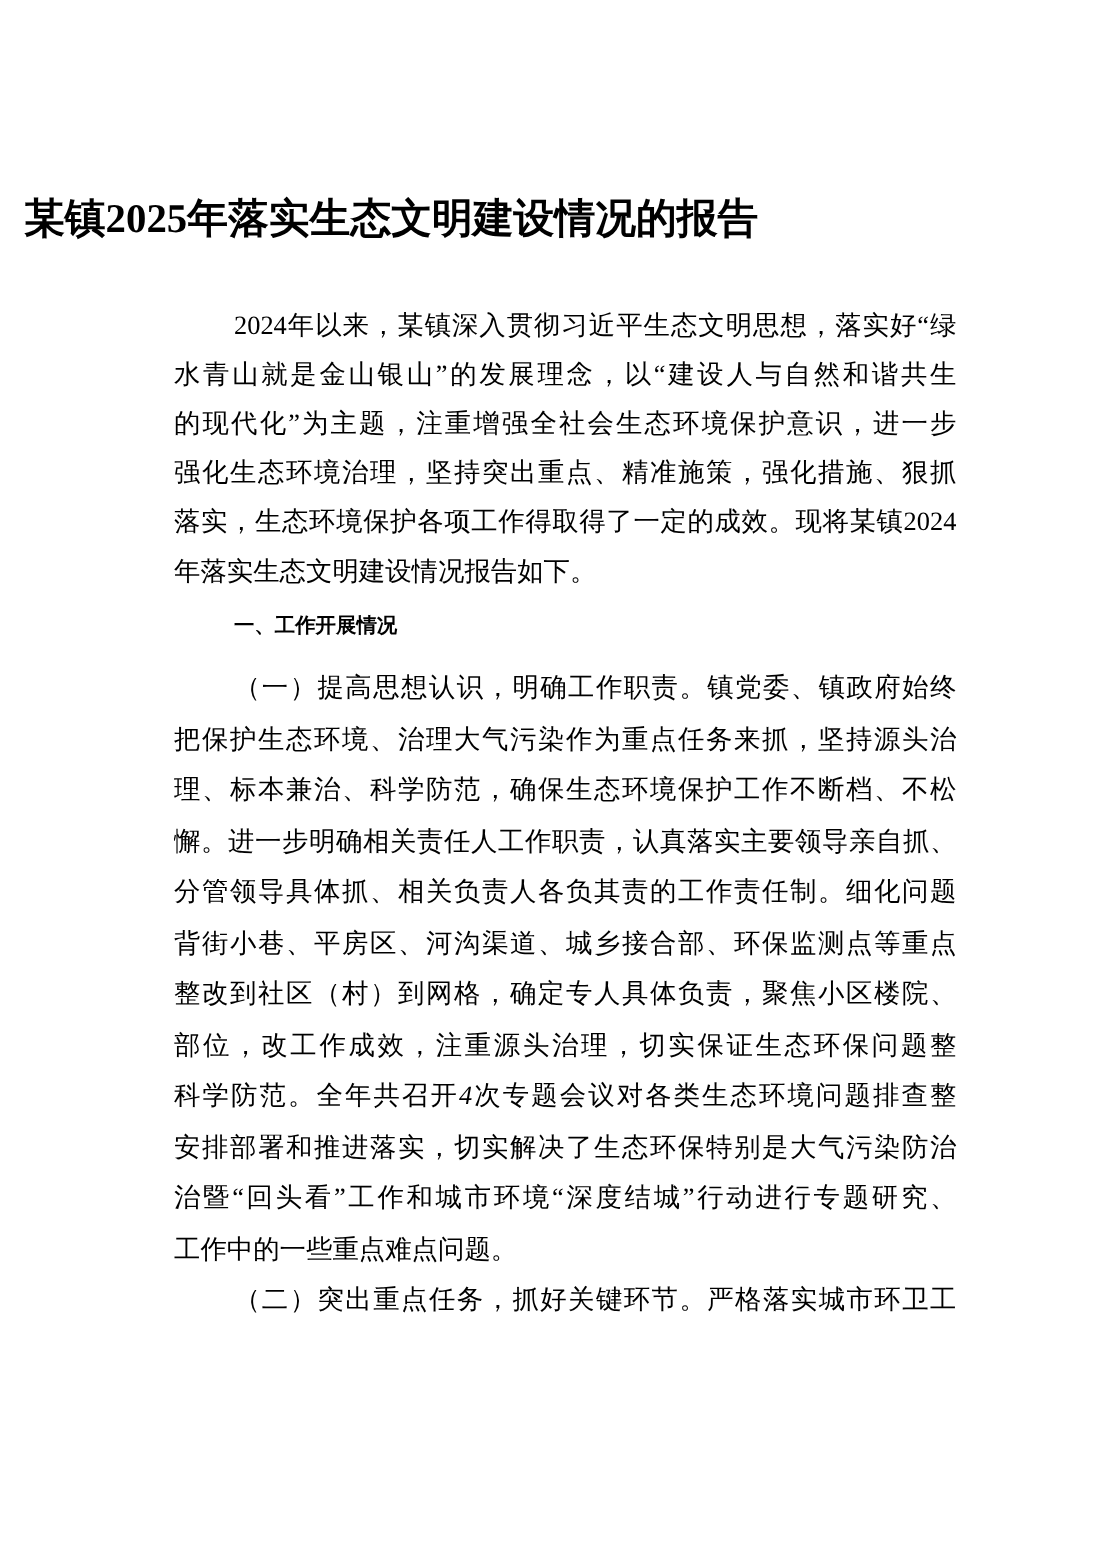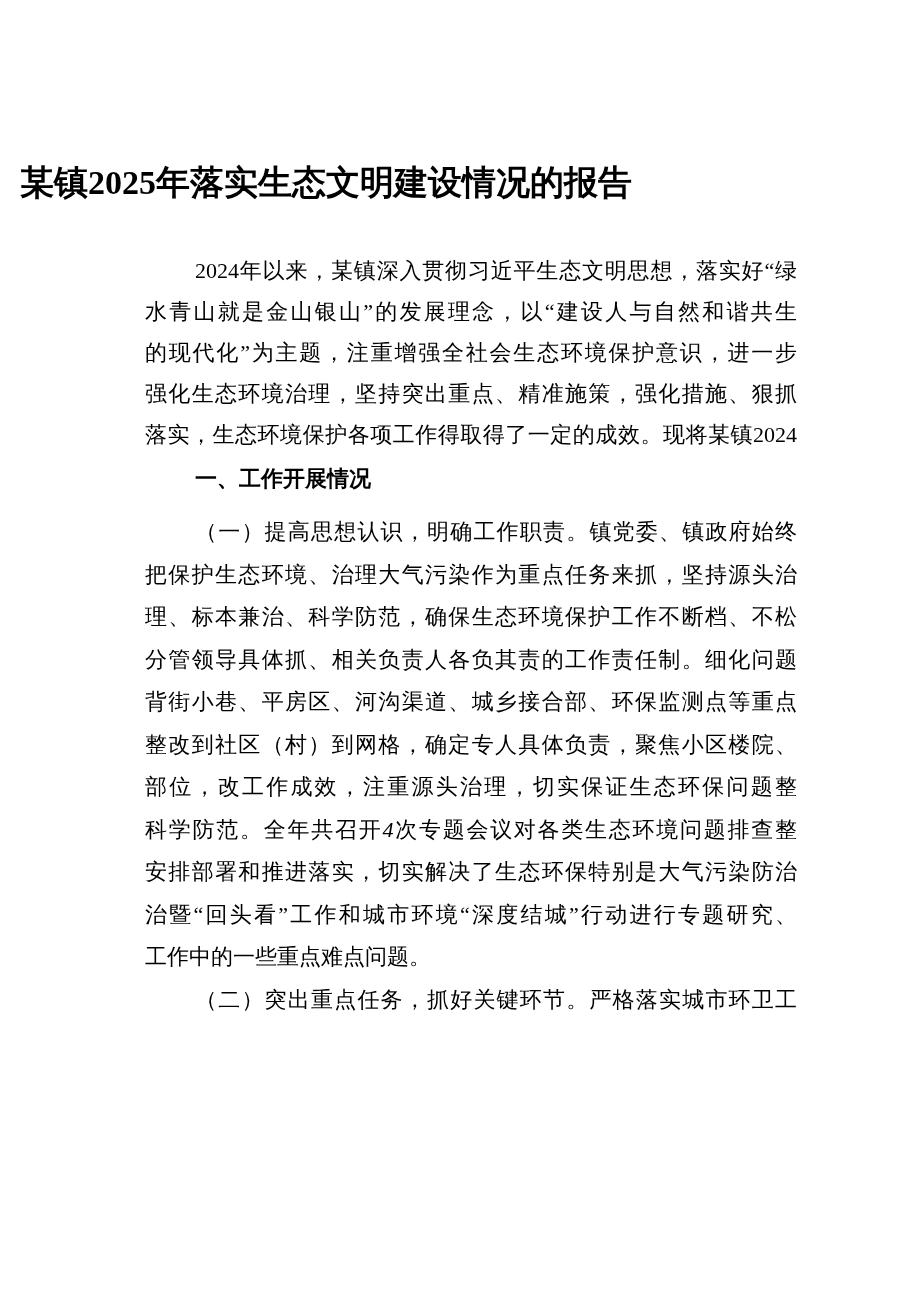--- a/index.html
+++ b/index.html
@@ -48,48 +48,50 @@
   .para-intro .line {
     height: 41px;
     line-height: 41px;
   }
   .line.indent { text-indent: 50px; }
   .line.no-justify { text-align-last: left; }
   .heading {
     margin: 5px 0 0 0;
     height: 42px;
     line-height: 42px;
-    font-size: 22px;
+    font-size: 17px;
     font-weight: bold;
-    font-family: Liberation Mono, monospace;
+    font-family: Liberation Sans, sans-serif;
     text-indent: 50px;
   }
   .para-intro { margin-top: 250px; }
   .para-s1 { margin-top: 9px; }
   .para-s2 { margin-top: 0; }
   .seg-italic { font-style: italic; }
 </style>
 </head>
 <body>
 
 <div class="page">
   <h1 class="doc-title">某镇2025年落实生态文明建设情况的报告</h1>
   <div class="doc-column" id="doc-column">
       <div class="paragraph para-intro">
         <div class="line indent">2024年以来，某镇深入贯彻习近平生态文明思想，落实好“绿</div>
         <div class="line">水青山就是金山银山”的发展理念，以“建设人与自然和谐共生</div>
         <div class="line">的现代化”为主题，注重增强全社会生态环境保护意识，进一步</div>
         <div class="line">强化生态环境治理，坚持突出重点、精准施策，强化措施、狠抓</div>
         <div class="line">落实，生态环境保护各项工作得取得了一定的成效。现将某镇2024</div>
+        <div class="line no-justify">年落实生态文明建设情况报告如下。</div>
       </div>
       <div class="heading">一、工作开展情况</div>
       <div class="paragraph para-s1">
         <div class="line indent">（一）提高思想认识，明确工作职责。镇党委、镇政府始终</div>
         <div class="line">把保护生态环境、治理大气污染作为重点任务来抓，坚持源头治</div>
         <div class="line">理、标本兼治、科学防范，确保生态环境保护工作不断档、不松</div>
+        <div class="line">懈。进一步明确相关责任人工作职责，认真落实主要领导亲自抓、</div>
         <div class="line">分管领导具体抓、相关负责人各负其责的工作责任制。细化问题</div>
         <div class="line">背街小巷、平房区、河沟渠道、城乡接合部、环保监测点等重点</div>
         <div class="line">整改到社区（村）到网格，确定专人具体负责，聚焦小区楼院、</div>
         <div class="line">部位，改工作成效，注重源头治理，切实保证生态环保问题整</div>
         <div class="line"><span>科学防范。全年共召开</span><span class="seg-italic">4</span><span>次专题会议对各类生态环境问题排查整</span></div>
         <div class="line">安排部署和推进落实，切实解决了生态环保特别是大气污染防治</div>
         <div class="line">治暨“回头看”工作和城市环境“深度结城”行动进行专题研究、</div>
         <div class="line no-justify">工作中的一些重点难点问题。</div>
       </div>
       <div class="paragraph para-s2">

